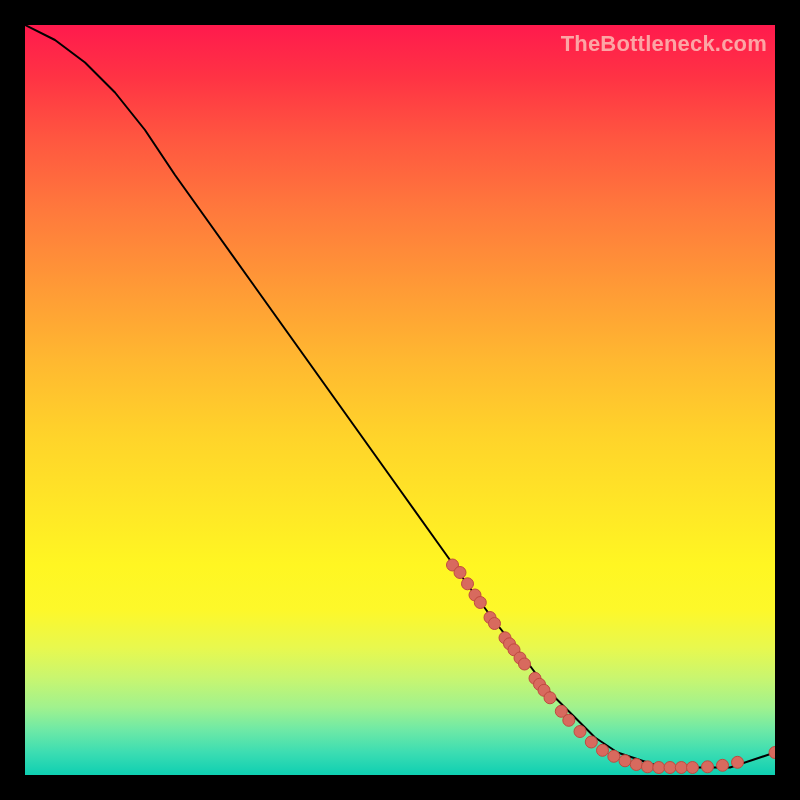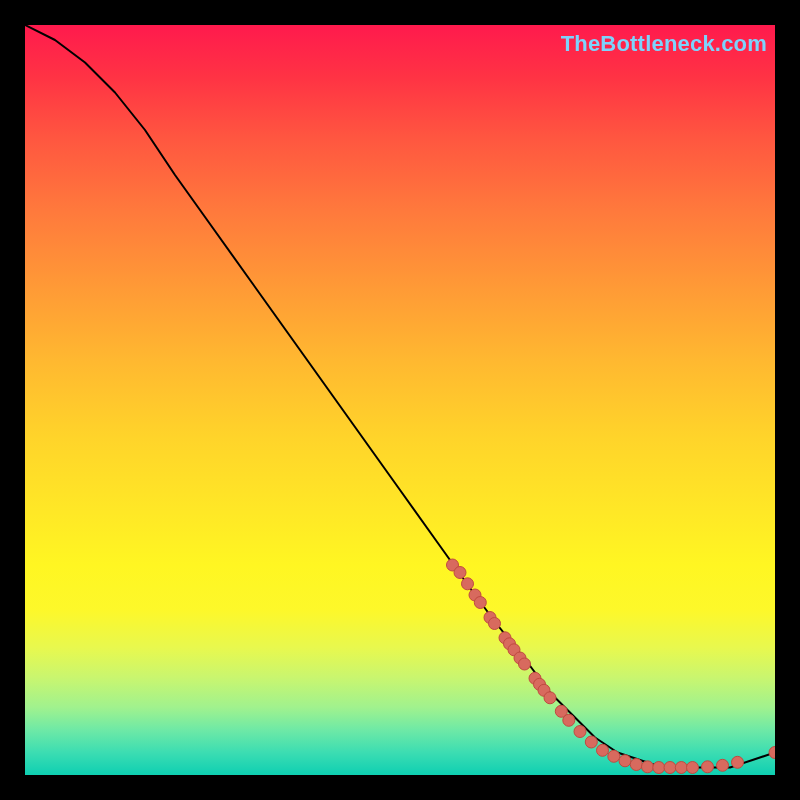--- a/index.html
+++ b/index.html
@@ -48,21 +48,21 @@
       #0ecfb2 100%
     );
   }
   .watermark {
     position: absolute;
     top: 6px;
     right: 8px;
     font-family: Arial, Helvetica, sans-serif;
     font-size: 22px;
     font-weight: 600;
-    color: #7dd3fc;
+    color: #fca5a5;
     letter-spacing: 0.2px;
   }
   svg.curve {
     position: absolute;
     left: 0;
     top: 0;
     width: 100%;
     height: 100%;
   }
 </style>

